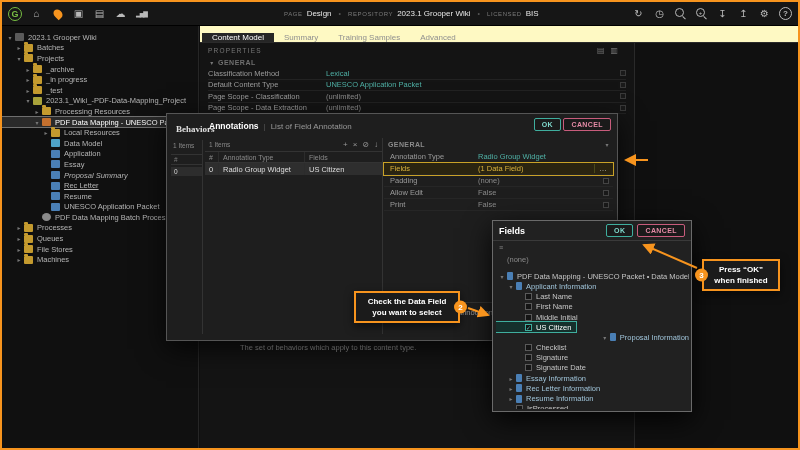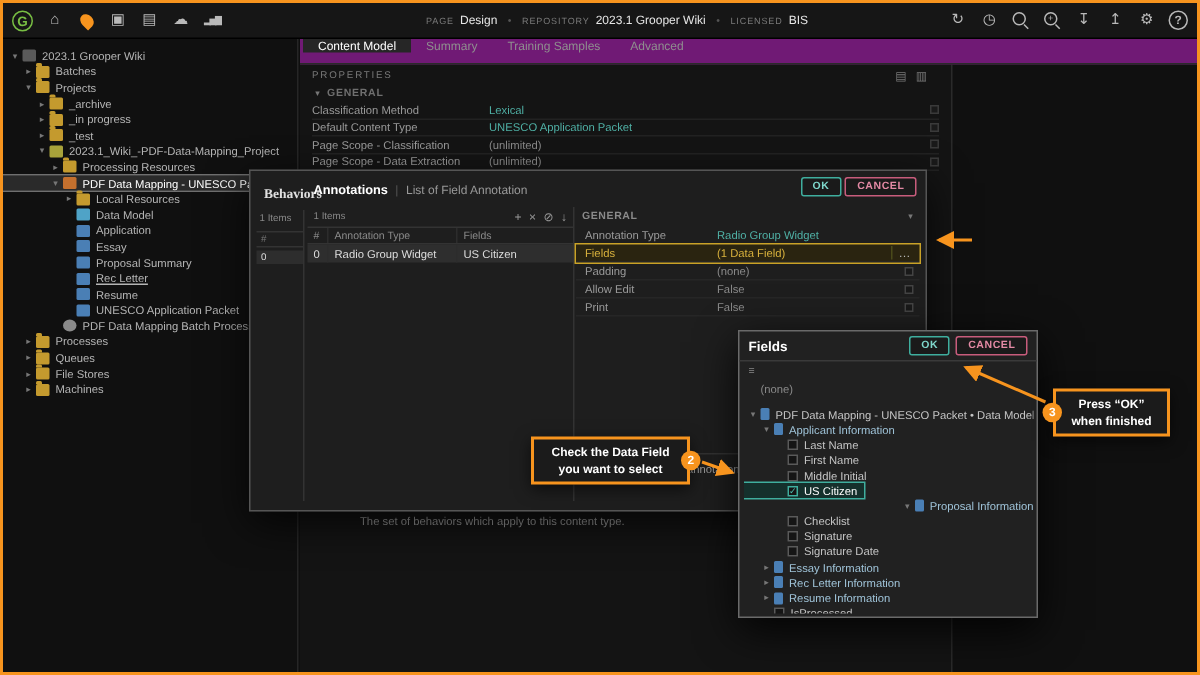--- a/index.html
+++ b/index.html
@@ -38,21 +38,21 @@
   .content-type-icon{background:#4A7FB5;}
   .process-icon{background:#8a8a8a;border-radius:50%;}
   .root-icon{background:#5a5a5a;}
   .doc-icon{background:#4A7FB5;width:7px;height:9px;}
   .tlbl{margin-left:1px;}
   .mut{color:#8a8a8a;}
 
   
   .main{position:absolute;left:198px;top:24px;right:0;bottom:0;background:#141414;}
   .rzone{position:absolute;left:434px;top:17px;right:0;bottom:0;background:#101010;border-left:1px solid #2a2a2a;}
-  .tabs{height:17px;background:#701a75;border-bottom:1px solid #2a2a2a;display:flex;align-items:flex-start;padding-left:2px;position:relative;}
+  .tabs{height:17px;background:#fef9c3;border-bottom:1px solid #2a2a2a;display:flex;align-items:flex-end;padding-left:2px;position:relative;}
   .tab{font-size:8px;color:#8f8f8f;padding:0 10px;display:flex;align-items:center;cursor:pointer;}
   .tab.active{color:#fff;background:#262626;}
   .props-head{height:14px;display:flex;align-items:center;padding:0 8px;color:#787878;position:relative;}
   .ph-title{font-size:6.5px;letter-spacing:1.2px;}
   .ph-icons{margin-left:auto;margin-right:172px;display:flex;gap:6px;font-size:8px;color:#777;}
   .ph-icons span{cursor:pointer;}
   .sect-row{height:11px;display:flex;align-items:center;padding:0 8px;font-size:7px;font-weight:bold;color:#6f6f6f;letter-spacing:.5px;gap:2px;}
   .prow{display:flex;align-items:center;height:11.5px;border-bottom:1px solid #222;margin:0 172px 0 8px;}
   .plbl{width:118px;font-size:7.5px;color:#9a9a9a;flex:none;}
   .pval{font-size:7.5px;}
@@ -225,21 +225,21 @@
         <div class="trow" style="padding-left: 40px;">
           <span class="arr"></span>
           <span class="tico content-type-icon"></span>
           <span class="tlbl">Application</span>
         </div>
         <div class="trow" style="padding-left: 40px;">
           <span class="arr"></span>
           <span class="tico content-type-icon"></span>
           <span class="tlbl">Essay</span>
         </div>
-        <div class="trow" style="padding-left: 40px;">
+        <div class="trow" style="padding-left: 40px; font-style: italic;">
           <span class="arr"></span>
           <span class="tico content-type-icon"></span>
           <span class="tlbl">Proposal Summary</span>
         </div>
         <div class="trow" style="padding-left: 40px; text-decoration: underline;">
           <span class="arr"></span>
           <span class="tico content-type-icon"></span>
           <span class="tlbl">Rec Letter</span>
         </div>
         <div class="trow" style="padding-left: 40px;">

